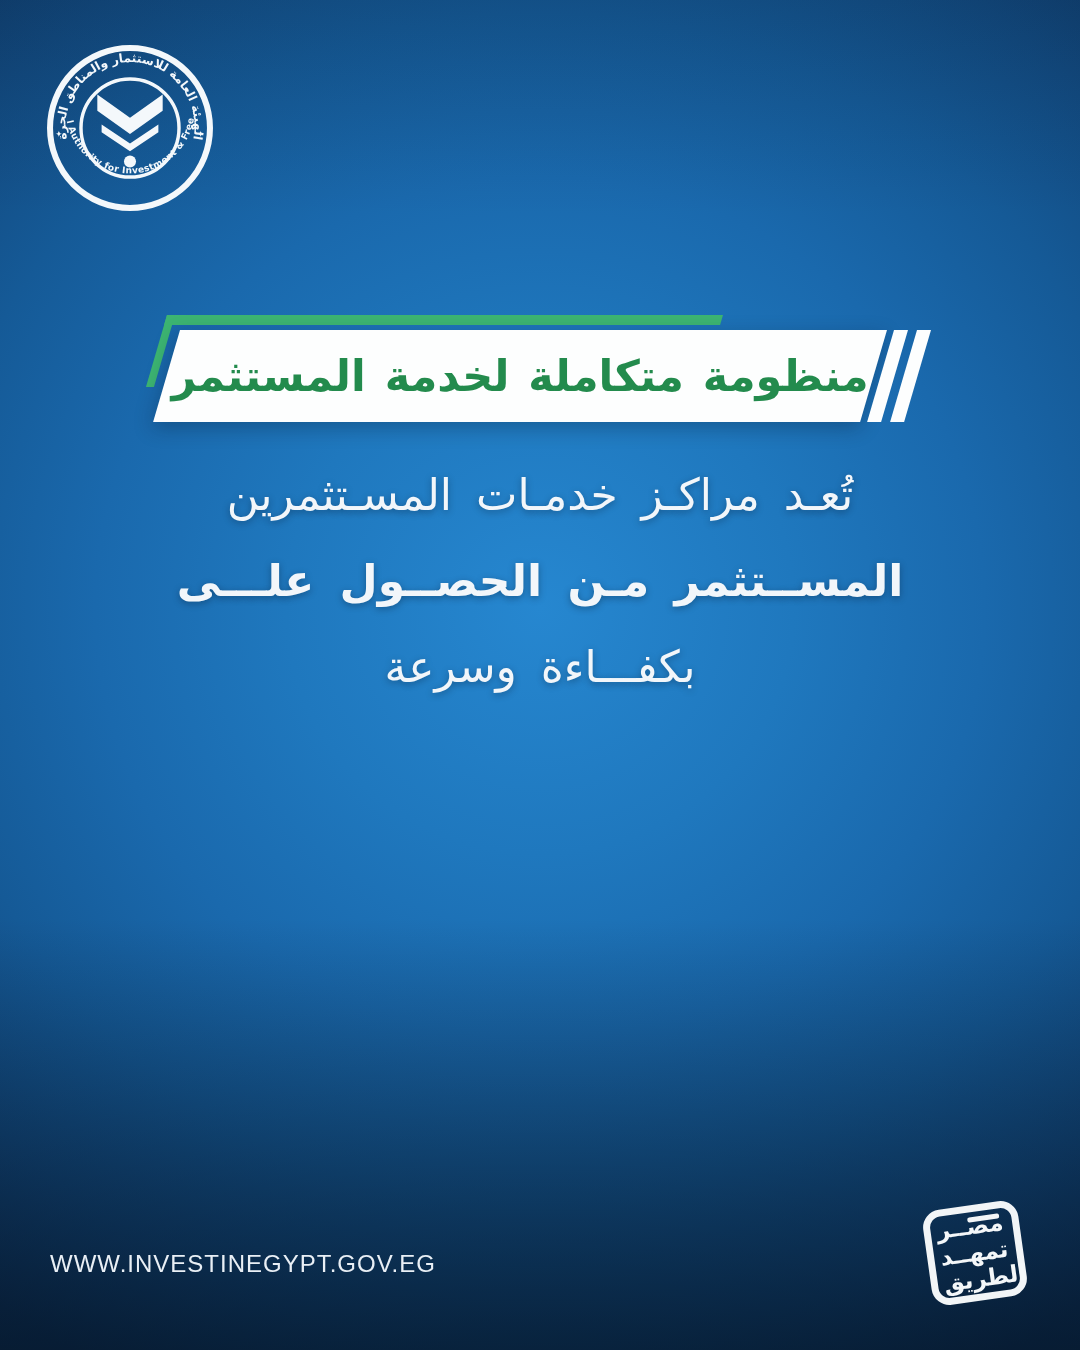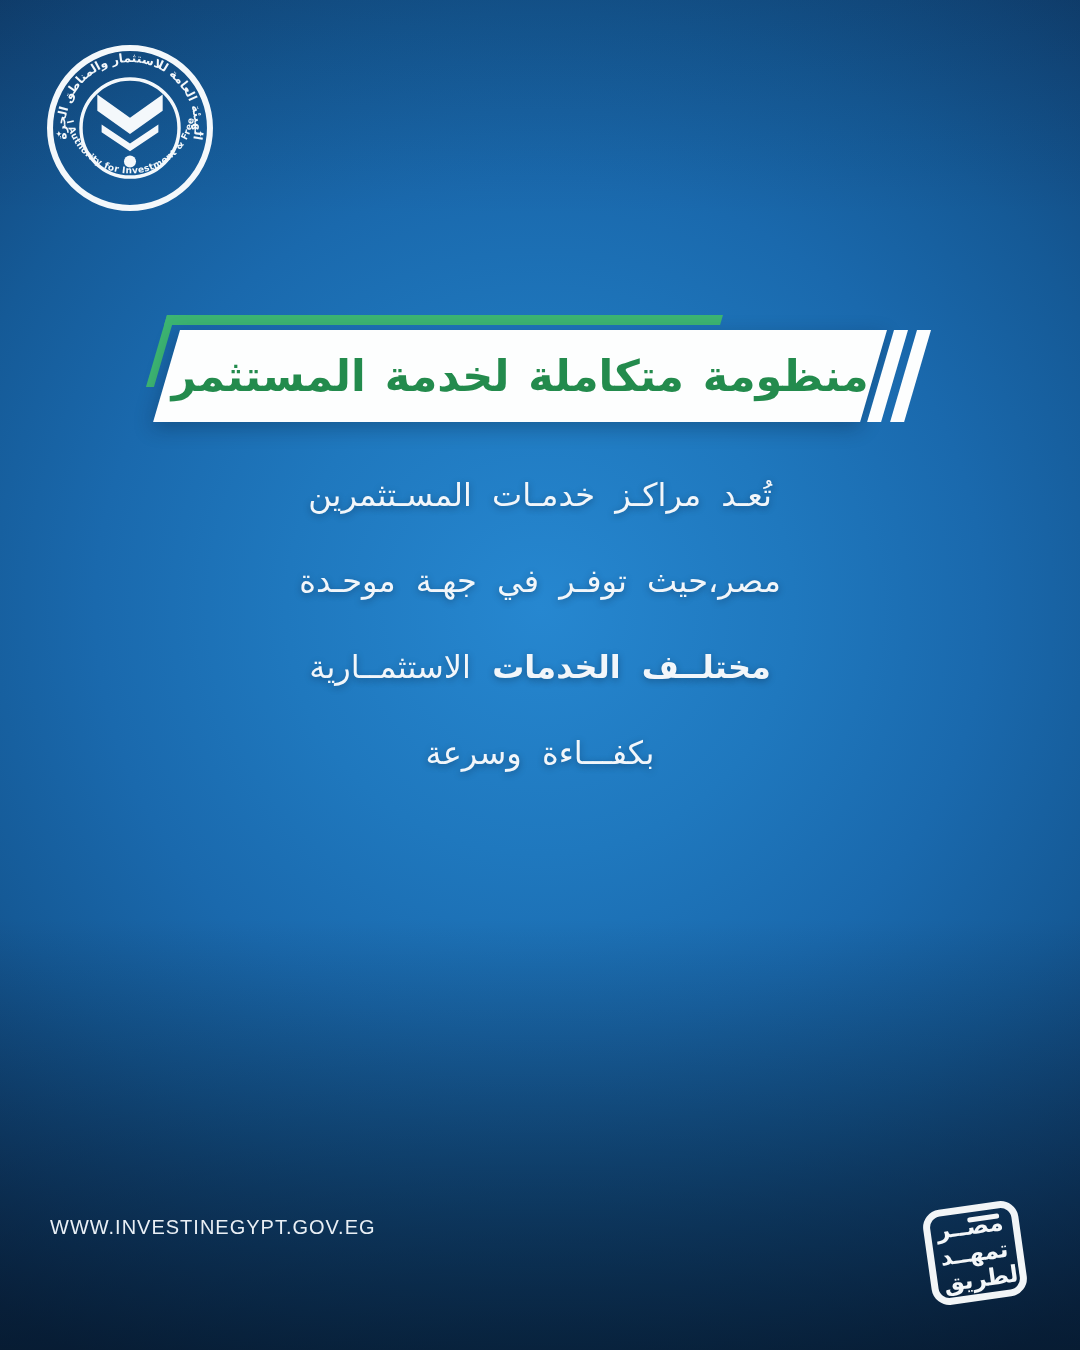--- a/index.html
+++ b/index.html
@@ -47,30 +47,30 @@
   .banner-stripe.s2{left:917px;}
 
   
   .body-text{
     position:absolute;left:80px;right:80px;top:452px;
     text-align:center;color:#f2f6fa;
     text-shadow:0 2px 7px rgba(1,20,40,.35);
   }
   .body-line{
     height:86px;line-height:86px;
-    font-size:32px;white-space:nowrap;word-spacing:10px;
+    font-size:44px;white-space:nowrap;word-spacing:10px;
   }
   .body-line .seg{font-weight:400;}
   .body-line .seg.bold{font-weight:700;}
 
   
   .footer-url{
-    position:absolute;left:50px;top:1216px;
+    position:absolute;left:50px;top:1250px;
     font-family:"Liberation Sans","DejaVu Sans",sans-serif;
-    font-size:20px;letter-spacing:1px;color:#e9eff5;text-align:right;
+    font-size:24px;letter-spacing:1px;color:#e9eff5;text-align:right;
   }
 
   
   .stamp{
     position:absolute;left:927px;top:1205px;width:96px;height:96px;
     border:7px solid #f2f5f7;border-radius:18px;
     transform:rotate(-8deg);
     display:flex;flex-direction:column;justify-content:center;align-items:flex-end;
     padding:6px 10px 6px 6px;box-sizing:border-box;
     color:#f4f7f9;
@@ -109,22 +109,21 @@
 
   <div class="banner-outline"></div>
   <div class="banner-main">
     <div class="banner-text" dir="rtl">منظومة متكاملة لخدمة المستثمر</div>
   </div>
   <div class="banner-stripe s1"></div>
   <div class="banner-stripe s2"></div>
 
   <div class="body-text" dir="rtl">
       <div class="body-line"><span class="seg">تُعـد مراكـز خدمـات المسـتثمرين</span></div>
-      <div class="body-line"><span class="seg">مصر،حيث توفـر في جهـة موحـدة</span></div>
-      <div class="body-line"><span class="seg bold">مختلــف الخدمات </span><span class="seg">الاستثمــارية</span></div>
+      <div class="body-line"><span class="seg bold">المســتثمر مـن الحصــول علـــى</span></div>
       <div class="body-line"><span class="seg">بكفـــاءة وسرعة</span></div>
     </div>
 
   <div class="footer-url">WWW.INVESTINEGYPT.GOV.EG</div>
 
   <div class="stamp" dir="rtl">
     <div class="stamp-dash"></div>
     <div class="stamp-line">مصــر</div>
     <div class="stamp-line">تمهــد</div>
     <div class="stamp-line">الطريق</div>

